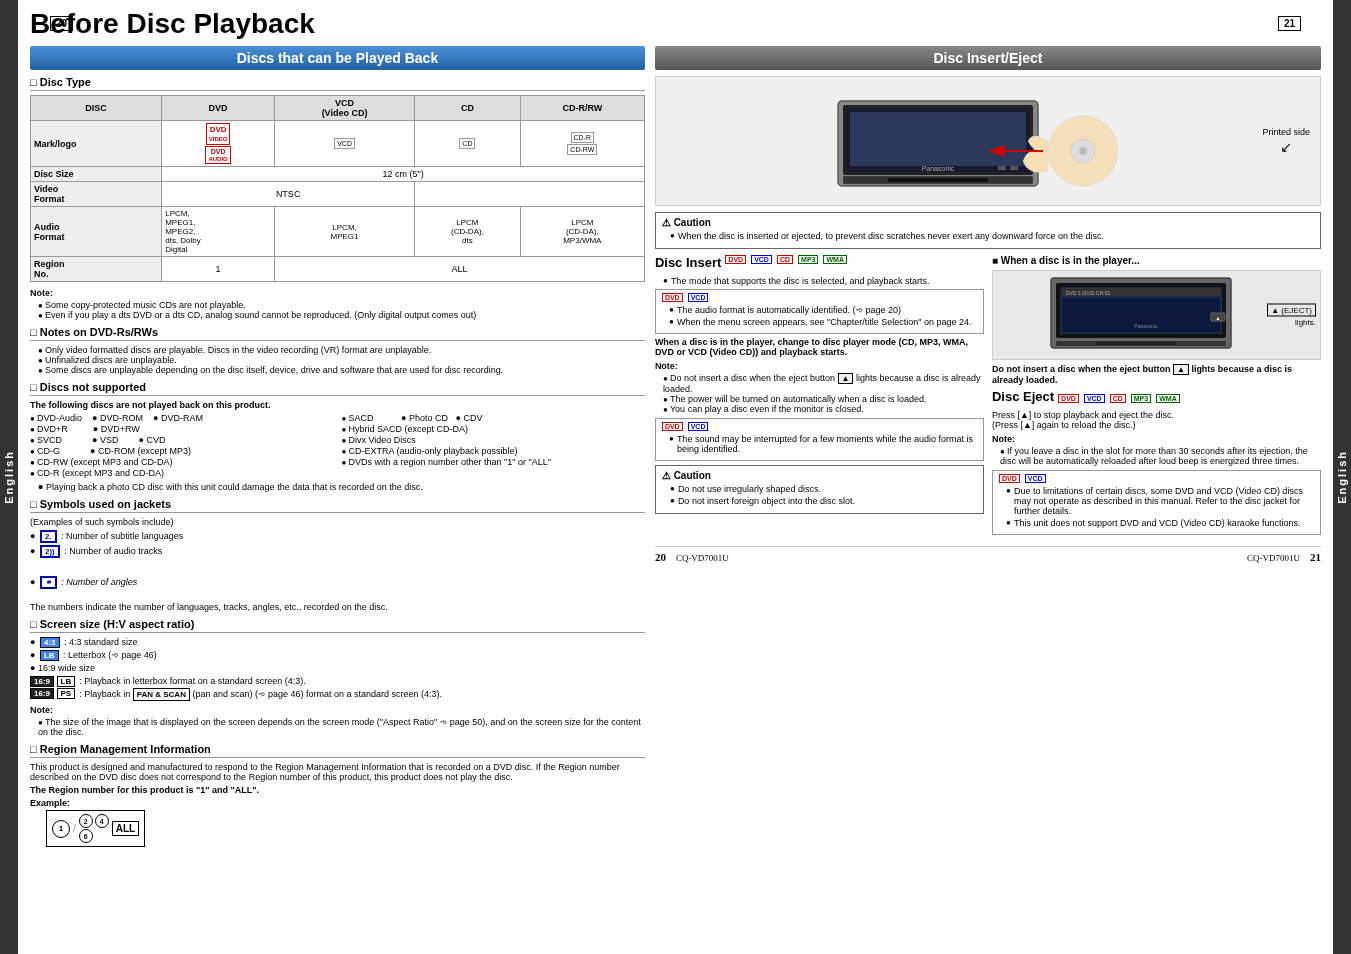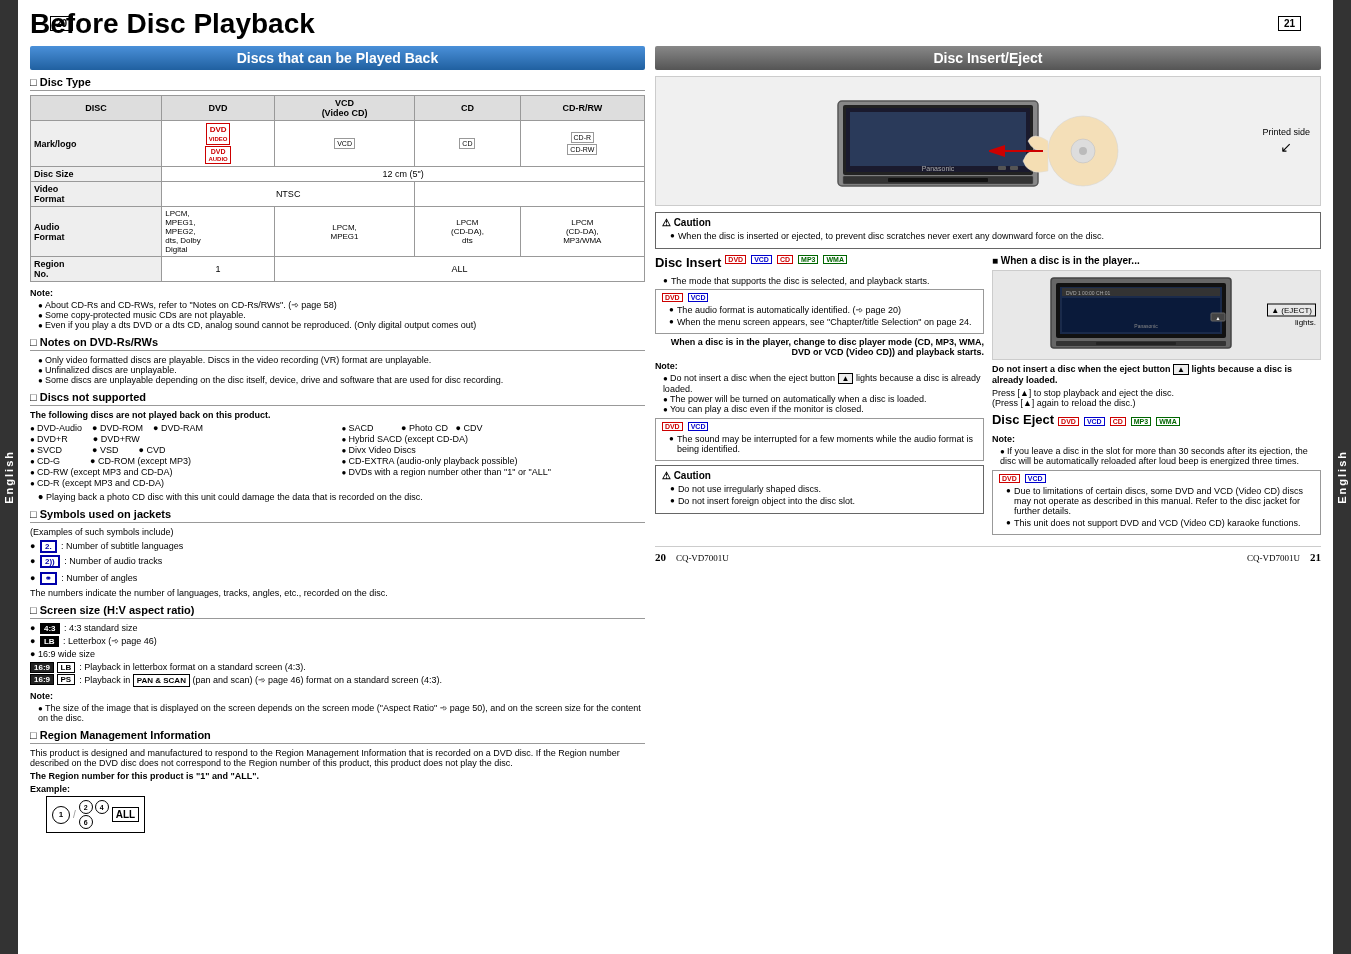--- a/index.html
+++ b/index.html
@@ -333,21 +333,21 @@
       text-align: center;
     }
 
     
     .ratio-box {
       display: inline-block;
       border: 1px solid #000;
       padding: 0 3px;
       font-size: 8px;
       font-weight: bold;
-      background: #000000;
+      background: #3b82f6;
       color: #fff;
       margin: 0 2px;
     }
 
     .inline-eject-btn {
       display: inline-block;
       border: 1px solid #000;
       padding: 0 3px;
       font-size: 8px;
       background: #eee;
@@ -461,21 +461,20 @@
             <td>1</td>
             <td colspan="3">ALL</td>
           </tr>
         </tbody>
       </table>
 
       
       <div class="note-section">
         <div class="note-title">Note:</div>
         <ul>
-          <li>About CD-Rs and CD-RWs, refer to "Notes on CD-Rs/RWs". (➾ page 58)</li>
           <li>Some copy-protected music CDs are not playable.</li>
           <li>Even if you play a dts DVD or a dts CD, analog sound cannot be reproduced. (Only digital output comes out)</li>
         </ul>
       </div>
 
       
       <div class="subsection-title">Notes on DVD-Rs/RWs</div>
       <div class="note-section">
         <ul>
           <li>Only video formatted discs are playable. Discs in the video recording (VR) format are unplayable.</li>
@@ -506,24 +505,24 @@
         <li style="list-style:none; padding-left:8px; position:relative;"><span style="position:absolute;left:0;">●</span>Playing back a photo CD disc with this unit could damage the data that is recorded on the disc.</li>
       </div>
 
       
       <div class="subsection-title">Symbols used on jackets</div>
       <div style="font-size:9px; margin-bottom:3px;">(Examples of such symbols include)</div>
 
       <div style="font-size:9px; margin-bottom:2px;">
         ● <span class="symbol-box-blue">2.</span> : Number of subtitle languages
       </div>
-      <div style="font-size:9px; margin-bottom:4px;">
+      <div style="font-size:9px; margin-bottom:18px;">
         ● <span class="symbol-box-blue">2))</span> : Number of audio tracks
       </div>
-      <div style="font-size:9px; margin-bottom:3px;">
+      <div style="font-size:9px; margin-bottom:13px;font-style:italic;">
         ● <span class="symbol-box-blue">⚭</span> : Number of angles
       </div>
       <div style="font-size:9px; margin-bottom:4px;">
         The numbers indicate the number of languages, tracks, angles, etc., recorded on the disc.
       </div>
 
       
       <div class="subsection-title">Screen size (H:V aspect ratio)</div>
       <div style="font-size:9px; margin-bottom:2px;">
         ● <span class="ratio-box">4:3</span> : 4:3 standard size
@@ -644,21 +643,21 @@
             <div style="display:flex; gap:3px; margin-bottom:2px;">
               <span class="format-badge">DVD</span>
               <span class="format-badge-blue">VCD</span>
             </div>
             <ul class="bullet-list">
               <li>The audio format is automatically identified. (➾ page 20)</li>
               <li>When the menu screen appears, see "Chapter/title Selection" on page 24.</li>
             </ul>
           </div>
 
-          <div style="font-size:9px; margin: 3px 0; font-weight:bold;text-align:right;">
+          <div style="font-size:9px; margin: 3px 0; font-weight:bold;">
             When a disc is in the player, change to disc player mode (CD, MP3, WMA, DVD or VCD (Video CD)) and playback starts.
           </div>
 
           <div class="note-section">
             <div class="note-title">Note:</div>
             <ul>
               <li>Do not insert a disc when the eject button <span class="inline-eject-btn">▲</span> lights because a disc is already loaded.</li>
               <li>The power will be turned on automatically when a disc is loaded.</li>
               <li>You can play a disc even if the monitor is closed.</li>
             </ul>
@@ -710,32 +709,32 @@
             <div style="position:absolute; right:4px; top:50%; transform:translateY(-50%); text-align:right; font-size:8px;">
               <div style="border:1px solid #000; padding:1px 3px; display:inline-block; margin-bottom:1px;">▲ (EJECT)</div><br>
               <span>lights.</span>
             </div>
           </div>
 
           <div style="font-size:9px; margin:3px 0; font-weight:bold;">
             Do not insert a disc when the eject button <span class="inline-eject-btn">▲</span> lights because a disc is already loaded.
           </div>
 
-          <div style="font-size:9px; margin-bottom:3px;">
-            Press [▲] to stop playback and eject the disc.<br>
-            (Press [▲] again to reload the disc.)
-          </div>
-
           <div style="display:flex; align-items:center; gap:3px; margin: 4px 0 3px 0;">
             <span class="disc-action-title">Disc Eject</span>
             <span class="format-badge">DVD</span>
             <span class="format-badge-blue">VCD</span>
             <span class="format-badge">CD</span>
             <span class="format-badge-green">MP3</span>
             <span class="format-badge-green">WMA</span>
+          </div>
+
+          <div style="font-size:9px; margin-bottom:3px;">
+            Press [▲] to stop playback and eject the disc.<br>
+            (Press [▲] again to reload the disc.)
           </div>
 
           <div class="note-section">
             <div class="note-title">Note:</div>
             <ul>
               <li>If you leave a disc in the slot for more than 30 seconds after its ejection, the disc will be automatically reloaded after loud beep is energized three times.</li>
             </ul>
           </div>
 
           <div class="dvd-vcd-box">

